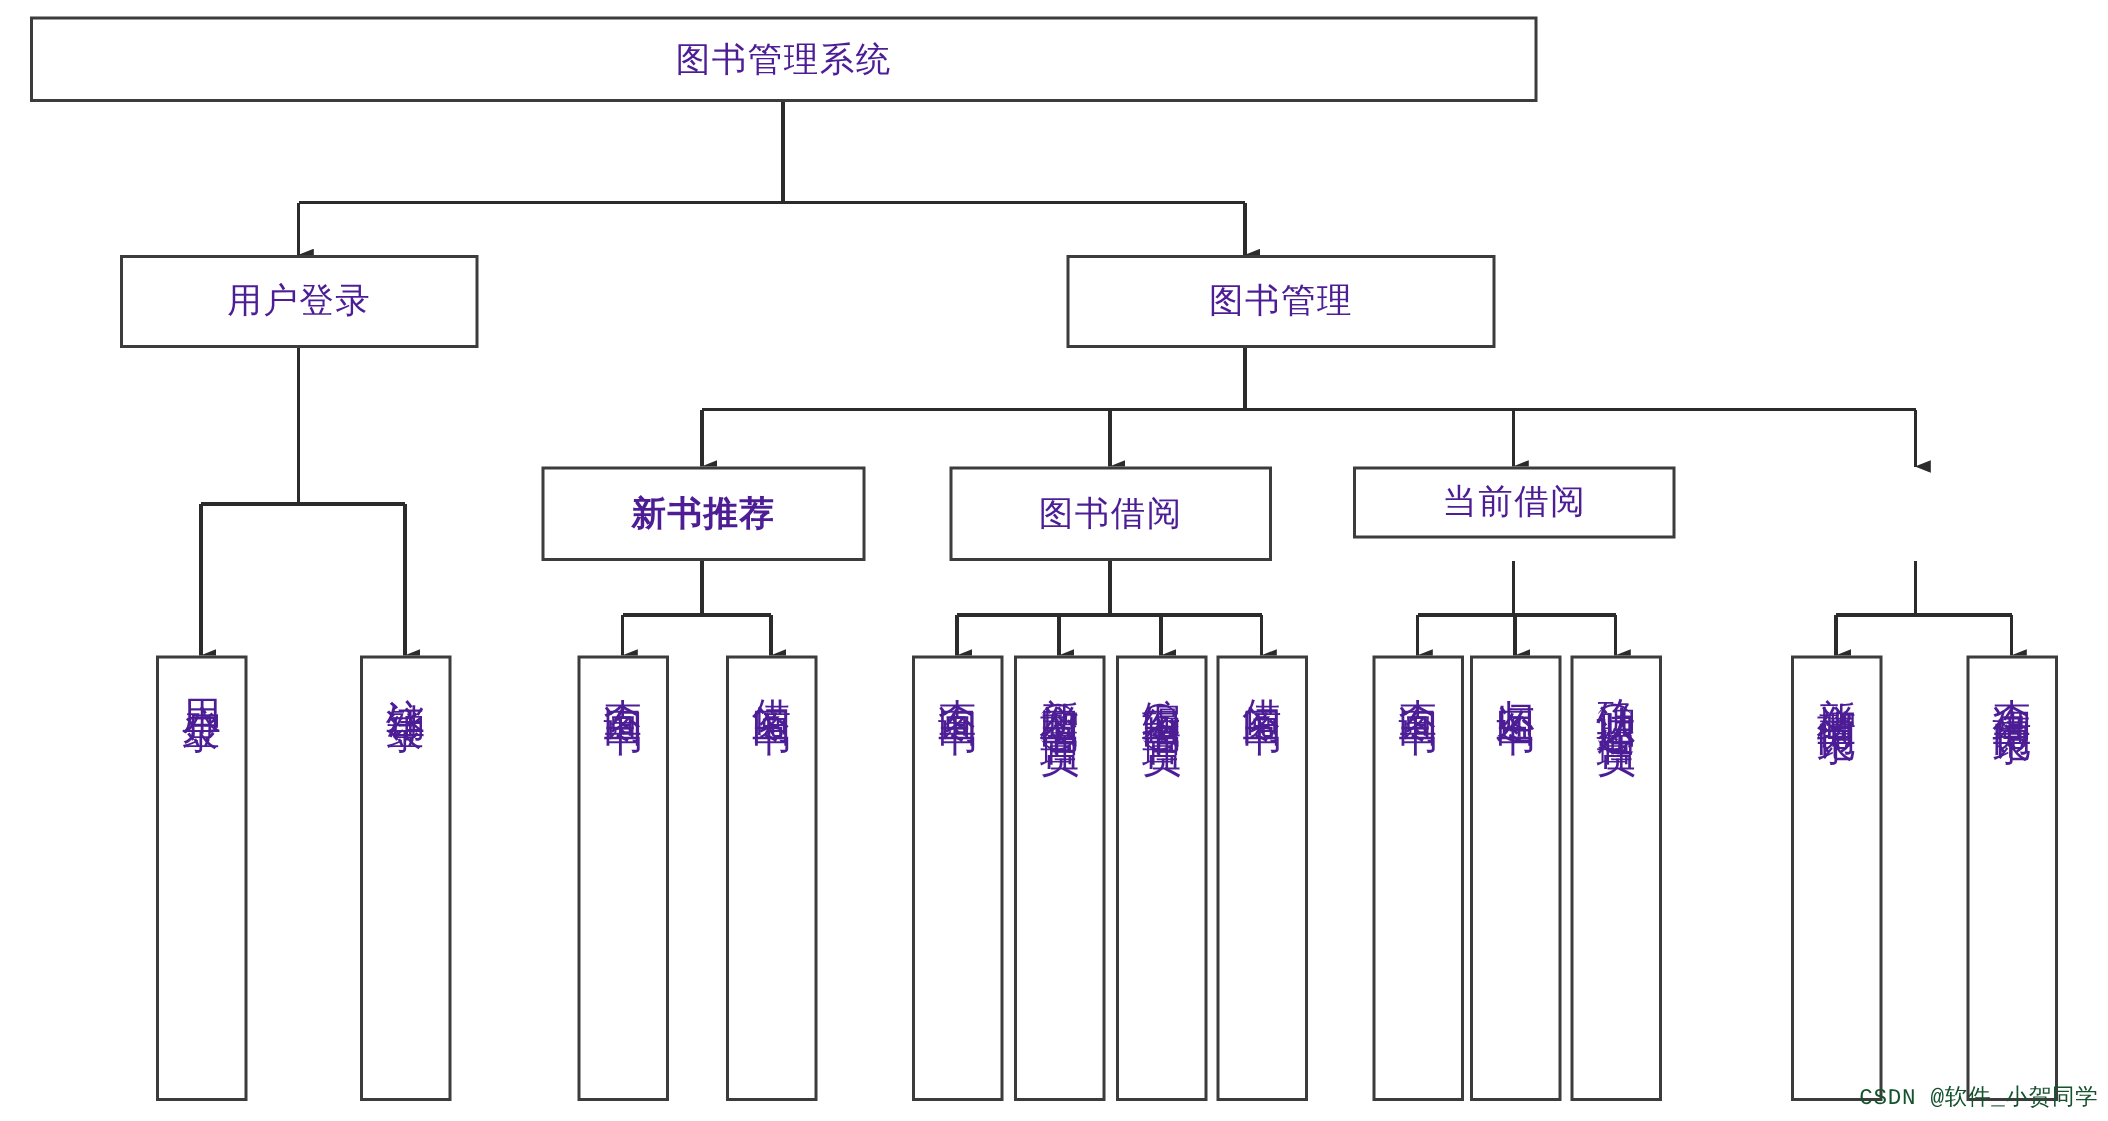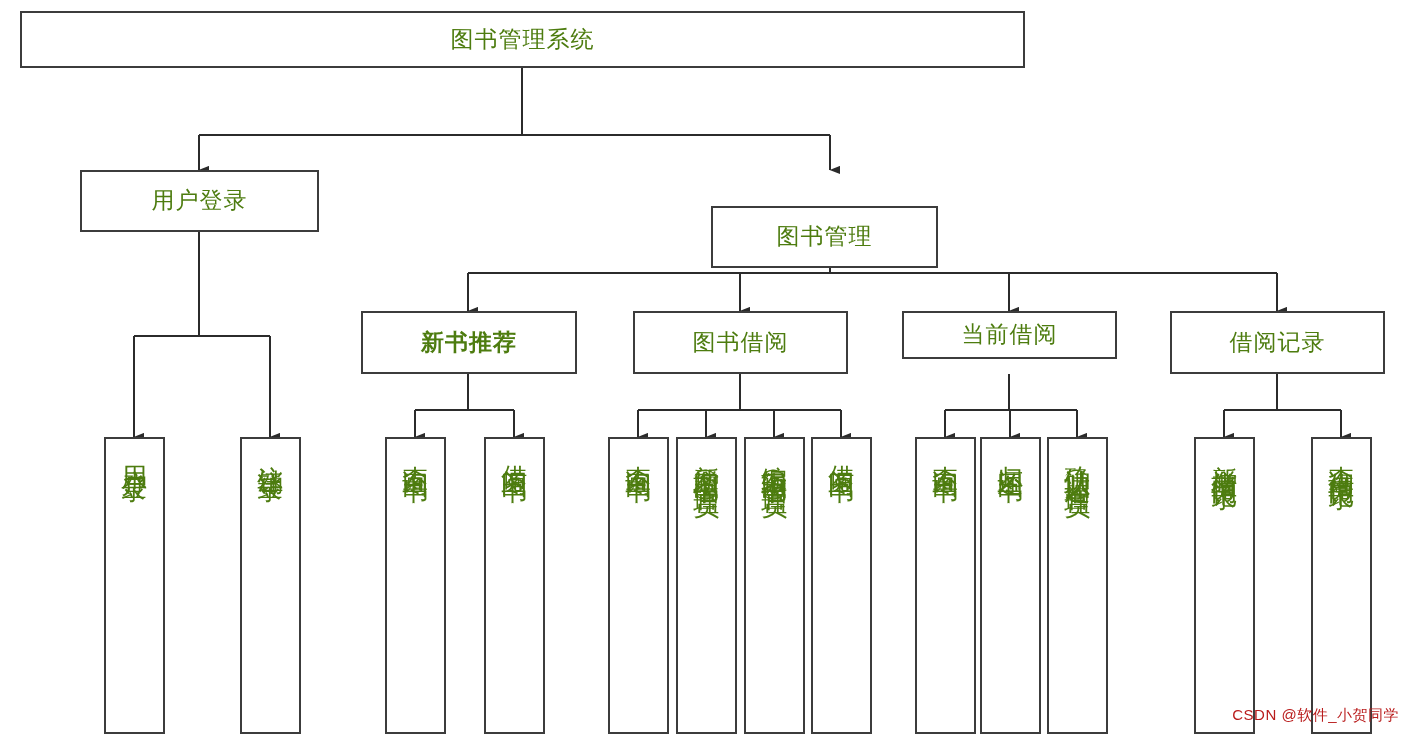--- a/index.html
+++ b/index.html
@@ -1,28 +1,28 @@
 <!DOCTYPE html>
 <html><head>
 <meta charset="utf-8">
 <style>
   html,body{margin:0;padding:0;background:#ffffff;}
   body{width:1405px;height:747px;font-family:"Liberation Sans","DejaVu Sans",sans-serif;}
   #diagram-root{position:relative;width:1405px;height:747px;overflow:hidden;background:#fff;}
   svg#connectors{position:absolute;left:0;top:0;width:1405px;height:747px;}
   .node{position:absolute;box-sizing:border-box;background:#ffffff;border:2px solid #3c3c3c;
         display:flex;align-items:center;justify-content:center;}
-  .node .label{color:#4d7c0f;line-height:1.18;text-align:center;}
+  .node .label{color:#4c1d95;line-height:1.18;text-align:center;}
   .node.h .label{font-size:23px;letter-spacing:1px;}
   .node.root .label{font-size:23px;letter-spacing:1px;}
   .node.v{align-items:flex-start;padding-top:6px;}
   .node.v .label{writing-mode:vertical-rl;text-orientation:upright;
                  font-size:26px;letter-spacing:4px;white-space:nowrap;}
-  .watermark{position:absolute;right:6px;bottom:22px;font-size:15px;color:#b91c1c;
-             letter-spacing:.5px;white-space:nowrap;pointer-events:none;}
+  .watermark{position:absolute;right:6px;bottom:6px;font-size:15px;color:#14532d;
+             letter-spacing:.5px;white-space:nowrap;pointer-events:none;font-family:Liberation Mono, monospace;}
 </style>
 </head>
 <body>
 
 <div id="diagram-root">
 
   <svg id="connectors" viewBox="0 0 1405 747">
     <defs>
       <marker id="arrow" markerWidth="9" markerHeight="11" refX="4.2" refY="10.2" orient="auto" markerUnits="userSpaceOnUse">
         <path d="M0,0 L8.4,0 L4.2,10.6 Z" fill="#2b2b2b"></path>
@@ -72,35 +72,32 @@
     </g>
   </svg>
 
   <div class="node root h" style="left:20px;top:11px;width:1005px;height:57px;">
     <span class="label">图书管理系统</span>
   </div>
 
   <div class="node h" style="left:80px;top:170px;width:239px;height:62px;">
     <span class="label">用户登录</span>
   </div>
-  <div class="node h" style="left:711px;top:170px;width:227px;height:62px;margin-top:36px;">
+  <div class="node h" style="left:711px;top:170px;width:286px;height:62px;">
     <span class="label">图书管理</span>
   </div>
 
   <div class="node h" style="left:361px;top:311px;width:216px;height:63px;font-weight:bold;">
     <span class="label">新书推荐</span>
   </div>
   <div class="node h" style="left:633px;top:311px;width:215px;height:63px;">
     <span class="label">图书借阅</span>
   </div>
   <div class="node h" style="left:902px;top:311px;width:215px;height:48px;">
     <span class="label">当前借阅</span>
-  </div>
-  <div class="node h" style="left:1170px;top:311px;width:215px;height:63px;">
-    <span class="label">借阅记录</span>
   </div>
 
   <div class="node v" style="left:104px;top:437px;width:61px;height:297px;">
     <span class="label">用户登录</span>
   </div>
   <div class="node v" style="left:240px;top:437px;width:61px;height:297px;">
     <span class="label">注销登录</span>
   </div>
 
   <div class="node v" style="left:385px;top:437px;width:61px;height:297px;">

